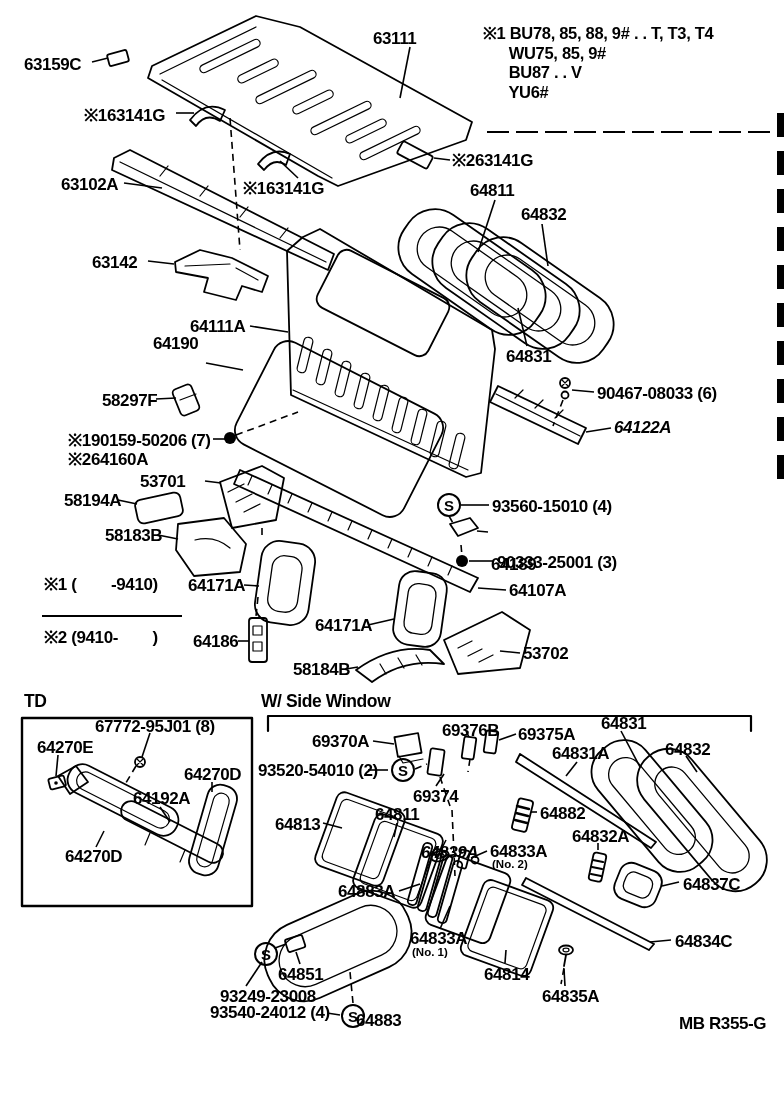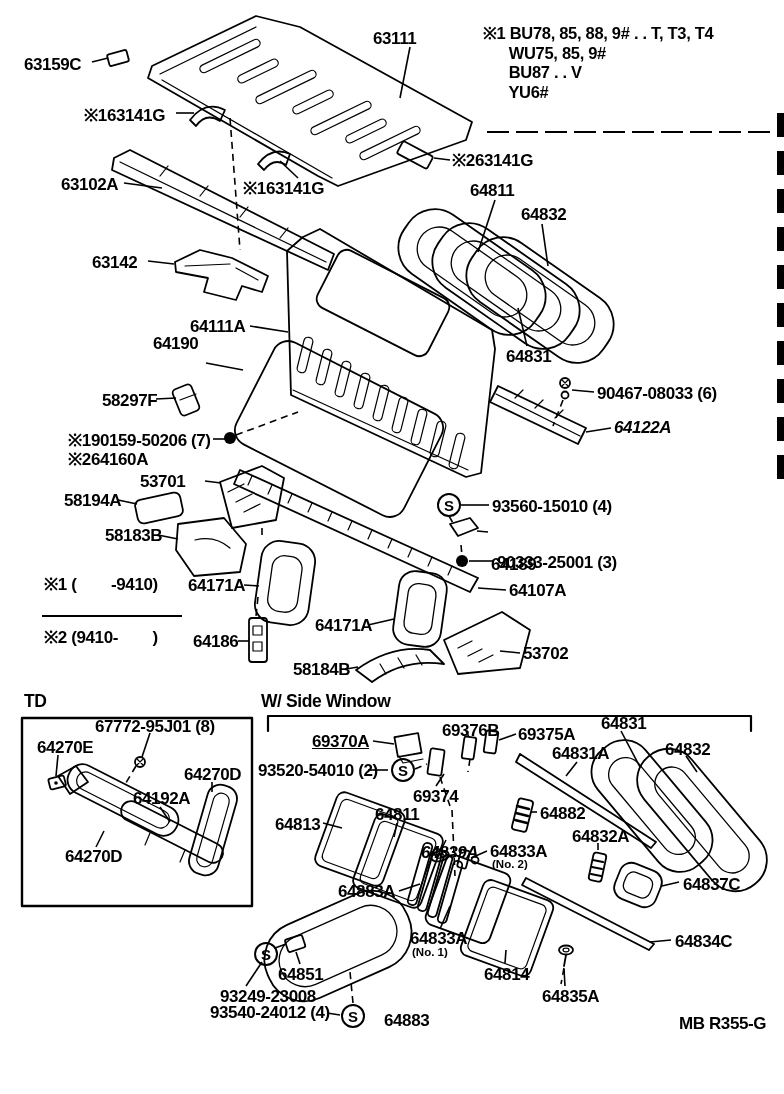--- a/index.html
+++ b/index.html
@@ -337,21 +337,21 @@
       <div class="lbl" style="left: 523px; top: 645px;">53702</div>
       <div class="lbl" style="left: 293px; top: 661px;">58184B</div>
       <div class="lbl head" style="left: 24px; top: 693px;">TD</div>
       <div class="lbl" style="left: 95px; top: 718px;">67772-95J01 (8)</div>
       <div class="lbl" style="left: 37px; top: 739px;">64270E</div>
       <div class="lbl" style="left: 184px; top: 766px;">64270D</div>
       <div class="lbl" style="left: 133px; top: 790px;">64192A</div>
       <div class="lbl" style="left: 65px; top: 848px;">64270D</div>
       <div class="lbl head" style="left: 261px; top: 693px;">W/ Side Window</div>
       <div class="lbl" style="left: 442px; top: 722px;">69376B</div>
-      <div class="lbl" style="left: 312px; top: 733px; text-decoration: underline;">69370A</div>
+      <div class="lbl" style="left: 312px; top: 733px;">69370A</div>
       <div class="lbl" style="left: 518px; top: 726px;">69375A</div>
       <div class="lbl" style="left: 601px; top: 715px;">64831</div>
       <div class="lbl" style="left: 552px; top: 745px;">64831A</div>
       <div class="lbl" style="left: 665px; top: 741px;">64832</div>
       <div class="lbl" style="left: 258px; top: 762px;">93520-54010 (2)</div>
       <div class="lbl" style="left: 413px; top: 788px;">69374</div>
       <div class="lbl" style="left: 275px; top: 816px;">64813</div>
       <div class="lbl" style="left: 375px; top: 806px;">64811</div>
       <div class="lbl" style="left: 421px; top: 844px; font-style: italic;">64839A</div>
       <div class="lbl" style="left: 540px; top: 805px;">64882</div>
@@ -361,21 +361,21 @@
       <div class="lbl" style="left: 338px; top: 883px;">64883A</div>
       <div class="lbl" style="left: 683px; top: 876px;">64837C</div>
       <div class="lbl" style="left: 410px; top: 930px;">64833A</div>
       <div class="lbl small" style="left: 412px; top: 947px;">(No. 1)</div>
       <div class="lbl" style="left: 675px; top: 933px;">64834C</div>
       <div class="lbl" style="left: 484px; top: 966px;">64814</div>
       <div class="lbl" style="left: 542px; top: 988px;">64835A</div>
       <div class="lbl" style="left: 278px; top: 966px;">64851</div>
       <div class="lbl" style="left: 220px; top: 988px;">93249-23008</div>
       <div class="lbl" style="left: 210px; top: 1004px;">93540-24012 (4)</div>
-      <div class="lbl" style="left: 384px; top: 1012px;">64883</div>
+      <div class="lbl" style="left: 356px; top: 1012px;">64883</div>
       <div class="lbl" style="left: 679px; top: 1015px;">MB R355-G</div>
     </div>
 
 <div id="tabs">
       <div class="tab" style="top: 113px;"></div>
       <div class="tab" style="top: 151px;"></div>
       <div class="tab" style="top: 189px;"></div>
       <div class="tab" style="top: 227px;"></div>
       <div class="tab" style="top: 265px;"></div>
       <div class="tab" style="top: 303px;"></div>

